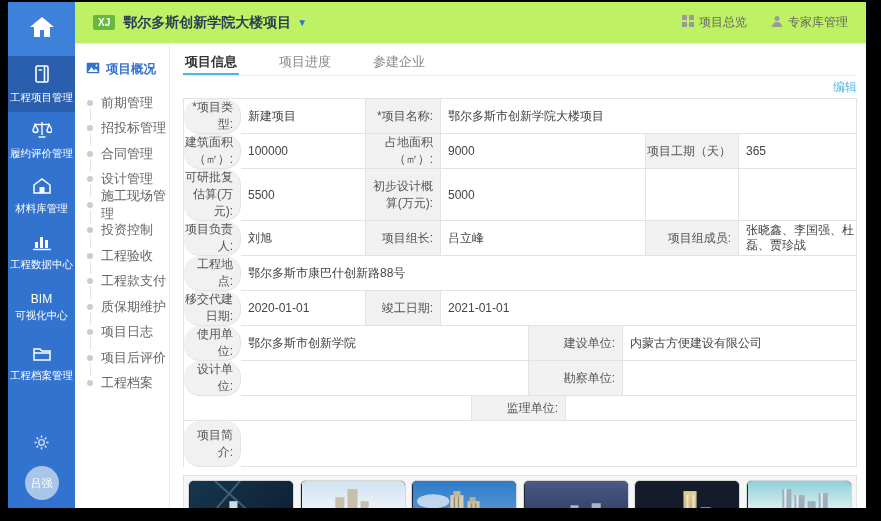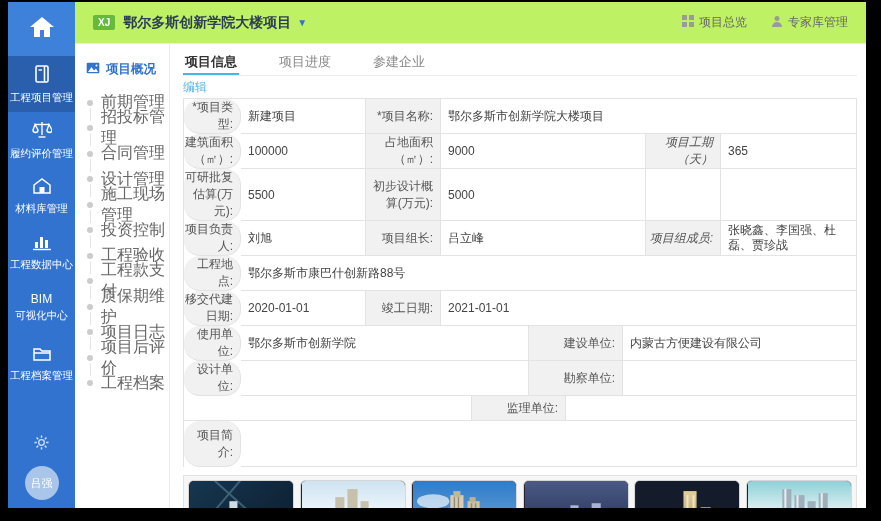--- a/index.html
+++ b/index.html
@@ -25,40 +25,40 @@
   .proj-title { font-size:14px; font-weight:bold; color:#2c3e55; cursor:pointer; }
   .caret { color:#3273cf; font-size:10px; margin-left:6px; cursor:pointer; }
   .header-right { margin-left:auto; display:flex; gap:24px;text-align:right; }
   .hnav { display:flex; align-items:center; gap:5px; color:#666; font-size:12px; cursor:pointer; }
 
   
   .submenu { position:absolute; left:67px; top:42px; width:95px; bottom:0; background:#fff; border-right:1px solid #ececec; }
   .submenu-head { display:flex; align-items:center; gap:6px; padding:17px 0 12px 11px; color:#3273cf; font-size:12.5px; font-weight:bold; cursor:pointer; }
   .submenu ul { list-style:none; }
   .submenu li { position:relative; display:flex; align-items:center; gap:8px; height:25.5px; padding-left:12px;
-                color:#666; font-size:16px; cursor:pointer; }
+                color:#666; font-size:13px; cursor:pointer; }
   .dot { width:6px; height:6px; border-radius:50%; background:#ccc; flex:0 0 auto; }
   .submenu li:not(:first-child)::before { content:""; position:absolute; left:14.5px; top:-8px; width:1px; height:13px; background:#e4e4e4; }
 
   
   .main { position:absolute; left:162px; top:42px; right:9px; bottom:0; padding:6px 0 0 13px; background:#fff; }
   .tabs { display:flex; gap:38px; height:26px; border-bottom:1px solid #ececec; }
   .tab { font-size:13px; color:#888; padding:3px 2px 0; cursor:pointer; }
   .tab.active { color:#333; font-weight:bold; border-bottom:2px solid #4db3e6; }
-  .edit-row { height:22px; display:flex; justify-content:flex-start; align-items:center; }
+  .edit-row { height:22px; display:flex; justify-content:flex-end; align-items:center; }
   .edit-link { color:#55b5e8; font-size:12px; cursor:pointer; }
 
   .ftable { border-top:1px solid #e3e3e3; border-left:1px solid #e3e3e3; width:674px; }
   .frow { display:flex; }
   .fcell { border-right:1px solid #e3e3e3; border-bottom:1px solid #e3e3e3; font-size:12px; color:#555;
            display:flex; align-items:center; min-height:25px; }
   .lbl { background:#f1f1f1; justify-content:flex-end; padding-right:7px; text-align:right; color:#555; }
   .lbl.blank { background:#fff; }
   .val { background:#fff; padding-left:7px; color:#444; }
-  .wl1{width:57px;border-radius:16px;} .wv1{width:125px;} .wl2{width:75px;} .wv2{width:205px;} .wl3{width:75px;font-style:italic;}
+  .wl1{width:57px;border-radius:16px;} .wv1{width:125px;} .wl2{width:75px;} .wv2{width:205px;} .wl3{width:93px;}
   .wv3{flex:1;} .wvwide{flex:1;} .wv1u{width:288px;} .wl2u{width:94px;}
   .h32 .fcell{min-height:32px;} .h32 .val{line-height:1.25; padding-top:2px; padding-bottom:2px;}
   .h22 .fcell{min-height:22px;} .h46 .fcell{min-height:46px;}
 
   
   .photos { margin-top:8px; width:674px; background:#f6f6f6; border:1px solid #e2e2e2; padding:4px;
             display:flex; justify-content:space-between; }
   .photo { width:106px; height:104px; border-radius:6px; border:1px solid #d7d7d7; overflow:hidden; cursor:pointer; background:#223; }
   .photo svg { display:block; }
 

